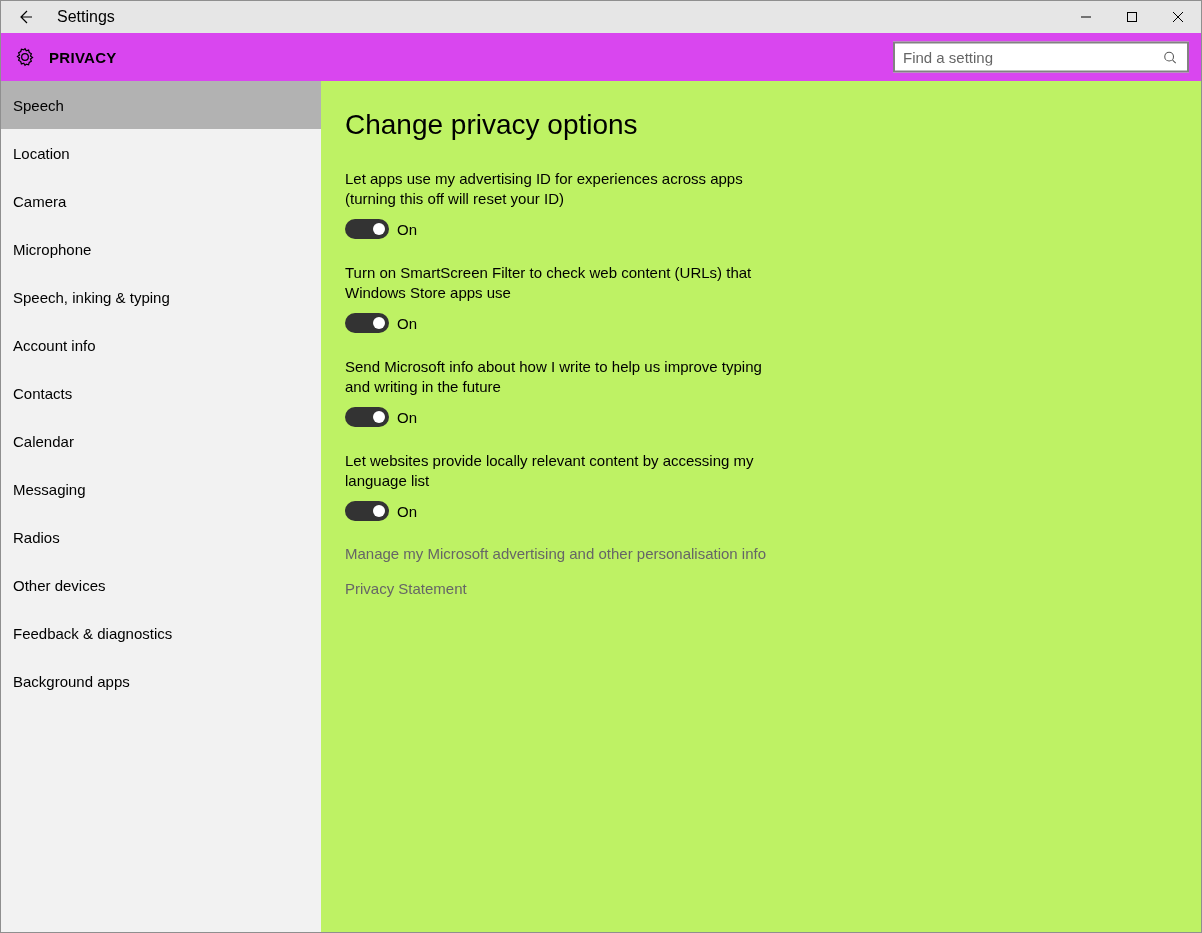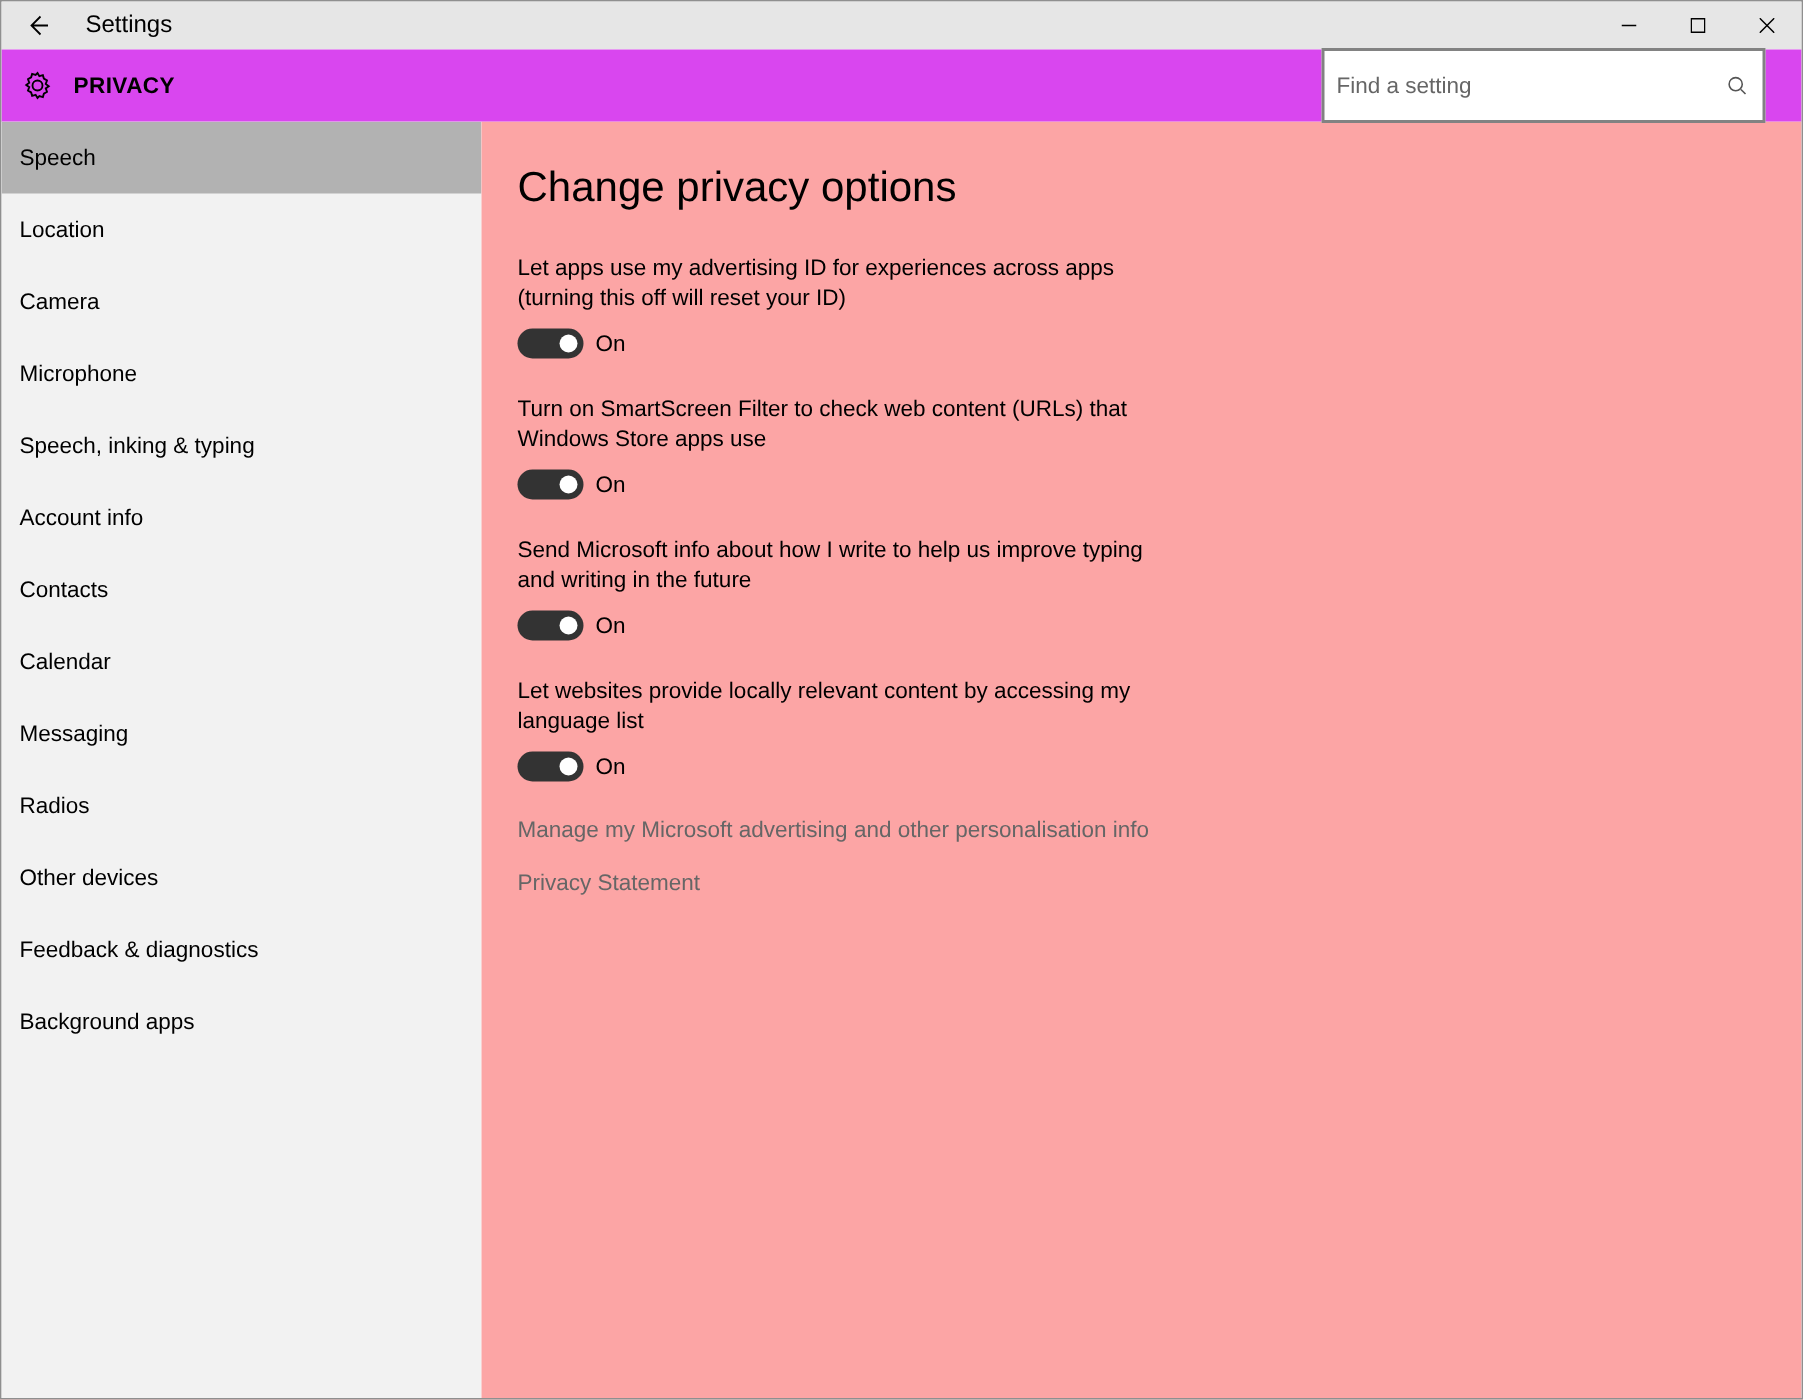--- a/index.html
+++ b/index.html
@@ -50,25 +50,25 @@
     width: 48px;
     display: flex; align-items: center; justify-content: center;
   }
   .header-row .page-title {
     font-size: 15px;
     font-weight: 600;
     letter-spacing: 0.3px;
   }
   .search-box {
     position: absolute;
-    right: 24px;
+    right: 12px;
     top: 50%;
     transform: translateY(-50%);
     width: 296px;
-    height: 50px;
+    height: 31px;
     border: 2px solid #828282;
     background: #fff;
     display: flex;
     align-items: center;
   }
   .search-box input {
     flex: 1;
     border: none;
     outline: none;
     font-size: 15px;
@@ -99,21 +99,21 @@
     padding-left: 12px;
     cursor: pointer;
     font-size: 15px;
     color: #000;
   }
   .sidebar-item.selected {
     background: #b2b2b2;
   }
   .content {
     flex: 1;
-    background: #fca5a5;
+    background: #bef264;
     padding: 28px 36px 24px 24px;
     overflow-y: auto;
   }
   .content h1 {
     font-size: 28px;
     font-weight: 400;
     margin-bottom: 28px;
   }
   .option {
     margin-bottom: 24px;

